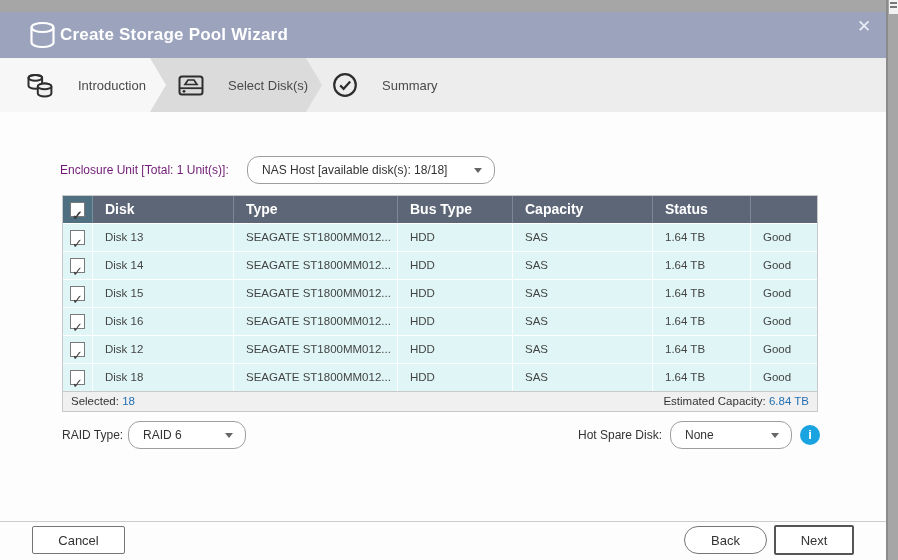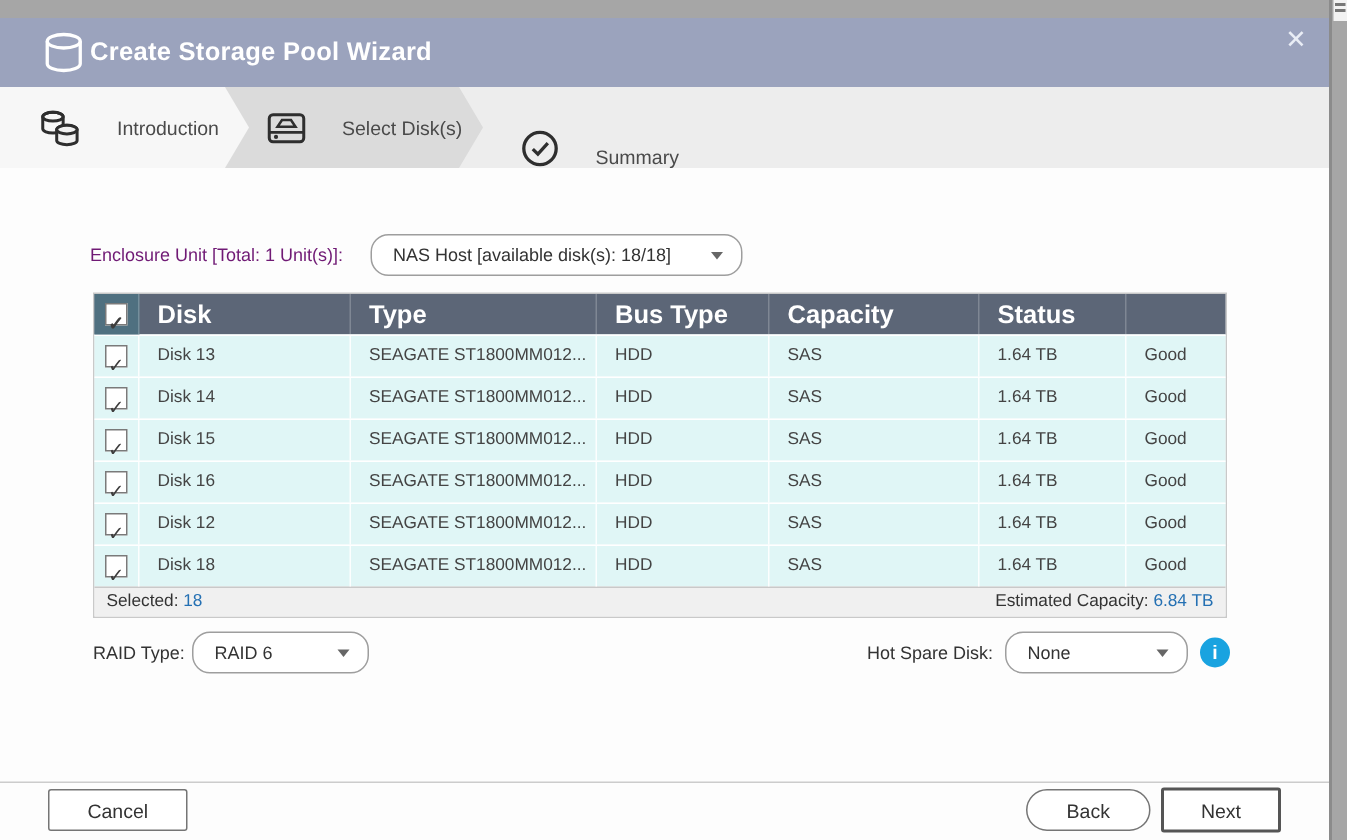--- a/index.html
+++ b/index.html
@@ -19,40 +19,40 @@
   
   .steps { position:absolute; left:0; top:46px; width:886px; height:54px; background:#ededed; }
   .chev { position:absolute; top:0; height:54px; }
   .chev-intro { left:0; width:166px; background:#f7f7f7; z-index:2;
     clip-path:polygon(0 0, calc(100% - 16px) 0, 100% 50%, calc(100% - 16px) 100%, 0 100%); }
   .chev-active { left:150px; width:172px; background:#dbdbdb; z-index:1;
     clip-path:polygon(0 0, calc(100% - 16px) 0, 100% 50%, calc(100% - 16px) 100%, 0 100%); }
   .step { position:absolute; top:0; height:54px; display:flex; align-items:center; gap:24px; z-index:3; }
   .step-intro { left:26px; }
   .step-select { left:178px; }
-  .step-summary { left:347px;align-items:flex-end; }
+  .step-summary { left:332px; }
   .step-label { font-size:13px; color:#4a4a4a; }
 
   
   .section-label { position:absolute; left:60px; top:117px; font-size:12.5px; font-weight:bold; color:#222; }
   .enc-label { position:absolute; left:60px; top:151px; font-size:12px; color:#701a75; }
 
   
   .dropdown { position:absolute; height:28px; background:#fff; border:1px solid #9e9e9e; border-radius:12px;
     font-size:12px; color:#333; line-height:26px; padding-left:14px; cursor:pointer; }
   .dd-enclosure { left:247px; top:144px; width:248px; }
   .dd-raid { left:128px; top:409px; width:118px; }
   .dd-hotspare { left:670px; top:409px; width:122px; }
   .caret { position:absolute; right:12px; top:11px; width:0; height:0;
     border-left:4px solid transparent; border-right:4px solid transparent; border-top:5px solid #666; }
 
   
   .table { position:absolute; left:62px; top:183px; width:756px; border:1px solid #c9c9c9; }
   .thead { display:grid; grid-template-columns:30px 141px 164px 115px 140px 98px 68px; background:#5c6677; height:27px; }
-  .thead .tcell { color:#fff; font-size:17px; font-weight:bold; line-height:27px; padding-left:12px;
+  .thead .tcell { color:#fff; font-size:14px; font-weight:bold; line-height:27px; padding-left:12px;
     border-right:1px solid rgba(255,255,255,0.22); overflow:hidden; white-space:nowrap; }
   .thead .cb-cell { background:#4f7080; padding:0; display:flex; align-items:center; justify-content:center; }
   .trow { display:grid; grid-template-columns:30px 141px 164px 115px 140px 98px 68px; background:#e0f6f6; height:28px; border-top:1px solid #fff; }
   .trow .tcell { font-size:11.5px; color:#444; line-height:27px; padding-left:12px;
     border-right:1px solid rgba(255,255,255,0.9); overflow:hidden; white-space:nowrap; }
   .trow .cb-cell { padding:0; display:flex; align-items:center; justify-content:center; }
   .checkbox { width:15px; height:15px; background:#fff; border:1px solid #7a7a7a; position:relative; cursor:pointer; }
   .checkbox.checked::after { content:"\2713"; position:absolute; left:1px; top:-1px; font-size:13px; color:#3d3d3d; }
   .tfoot { display:flex; justify-content:space-between; background:#f0f0f0; border-top:1px solid #c9c9c9;
     height:20px; line-height:19px; font-size:11.5px; color:#333; padding:0 8px; }

